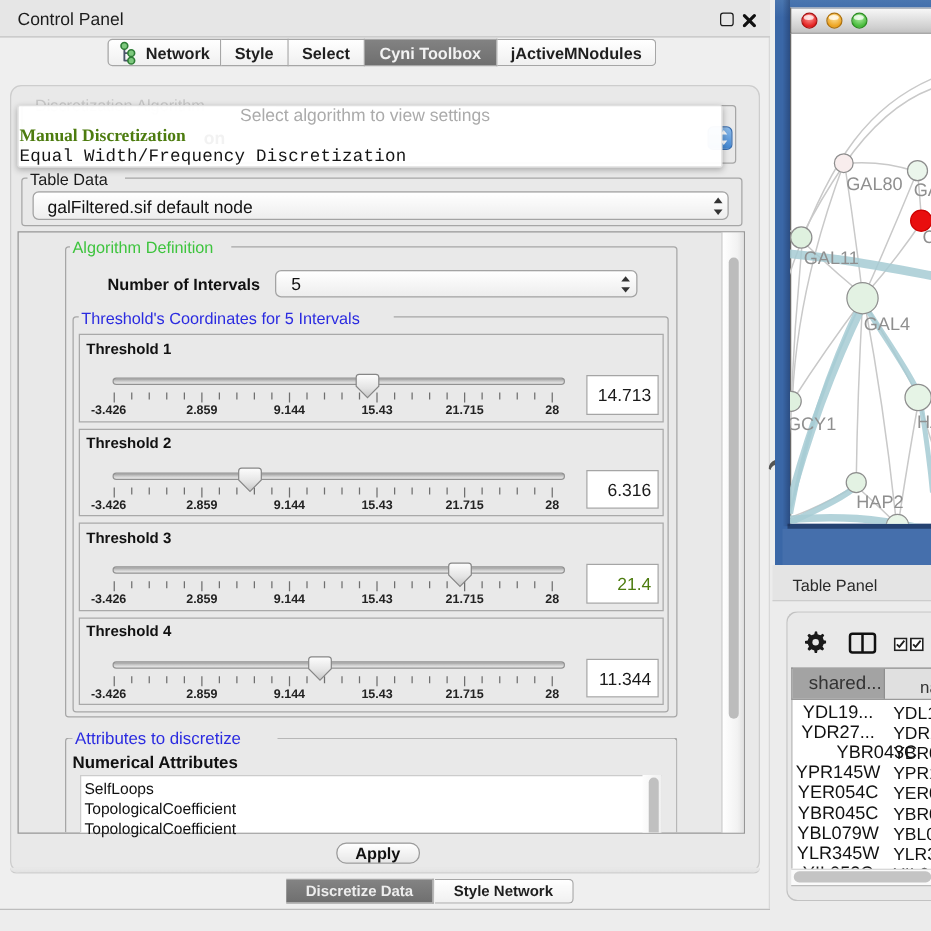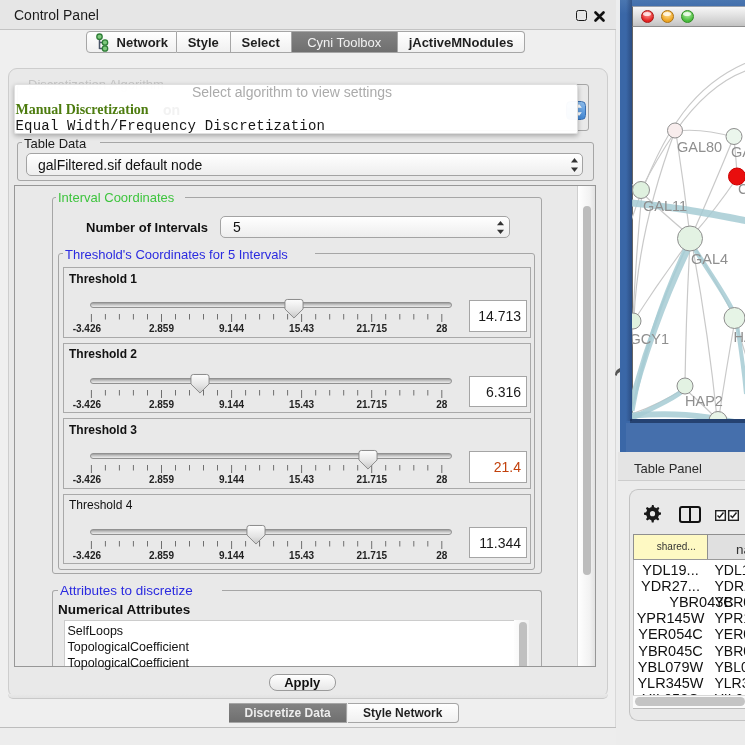--- a/index.html
+++ b/index.html
@@ -19,21 +19,21 @@
 <div style="left:0px;top:0px;width:616px;height:727px;background:#efefef;border-right:1px solid #d8d8d8;box-sizing:border-box;"></div>
 <div style="left:0px;top:0px;width:616px;height:29px;background:#e6e6e6;border-bottom:1px solid #c3c3c3;"></div>
 <div style="left:14px;top:6.5px;width:200px;height:17px;font-size:14px;color:#1c1c1c;">Control Panel</div>
 <div style="left:576px;top:10px;width:9px;height:9px;border:1.6px solid #1a1a1a;border-radius:2.5px;"></div>
 <svg width="11" height="11" viewBox="0 0 11 11" style="position:absolute;left:594px;top:10.5px;">
     <path d="M1.5 1.5 L9.5 9.5 M9.5 1.5 L1.5 9.5" stroke="#111" stroke-width="2.6" stroke-linecap="round"></path>
   </svg>
 <div style="left:86px;top:31px;width:90.5px;height:22px;box-sizing:border-box;border:1px solid #a6a6a6;border-left-width:1px;background:linear-gradient(180deg,#ffffff,#f0f0f0);color:#1f1f1f;border-radius:4px 0 0 4px;font-size:13px;font-weight:bold;text-align:center;line-height:21px;padding-left:22px;">Network</div>
 <div style="left:176.5px;top:31px;width:54.5px;height:22px;box-sizing:border-box;border:1px solid #a6a6a6;border-left-width:0px;background:linear-gradient(180deg,#ffffff,#f0f0f0);color:#1f1f1f;font-size:13px;font-weight:bold;text-align:center;line-height:21px;">Style</div>
 <div style="left:231px;top:31px;width:60.5px;height:22px;box-sizing:border-box;border:1px solid #a6a6a6;border-left-width:0px;background:linear-gradient(180deg,#ffffff,#f0f0f0);color:#1f1f1f;font-size:13px;font-weight:bold;text-align:center;line-height:21px;">Select</div>
-<div style="left:291.5px;top:31px;width:106.5px;height:22px;box-sizing:border-box;border:1px solid #a6a6a6;border-left-width:0px;background:linear-gradient(180deg,#828282,#6f6f6f);color:#f2f2f2;font-size:13px;font-weight:normal;text-align:center;line-height:21px;">Cyni Toolbox</div>
+<div style="left:291.5px;top:31px;width:106.5px;height:22px;box-sizing:border-box;border:1px solid #a6a6a6;border-left-width:0px;background:linear-gradient(180deg,#828282,#6f6f6f);color:#f2f2f2;font-size:13px;font-weight:bold;text-align:center;line-height:21px;">Cyni Toolbox</div>
 <div style="left:398px;top:31px;width:127px;height:22px;box-sizing:border-box;border:1px solid #a6a6a6;border-left-width:0px;background:linear-gradient(180deg,#ffffff,#f0f0f0);color:#1f1f1f;border-radius:0 4px 4px 0;font-size:13px;font-weight:bold;text-align:center;line-height:21px;">jActiveMNodules</div>
 <svg width="15" height="21" viewBox="0 0 15 21" style="position:absolute;left:94px;top:32px;">
 <path d="M5.5 5 V17 M5.5 10.5 H10 M5.5 16.5 H10" stroke="#4a5568" stroke-width="1.5" fill="none"></path>
 <circle cx="5.5" cy="4.7" r="2.7" fill="#7ec97e" stroke="#2e7d36" stroke-width="1.3"></circle>
 <circle cx="11" cy="10.5" r="2.7" fill="#7ec97e" stroke="#2e7d36" stroke-width="1.3"></circle>
 <circle cx="11" cy="16.5" r="2.7" fill="#7ec97e" stroke="#2e7d36" stroke-width="1.3"></circle>
 </svg>
 <div style="left:8px;top:68px;width:600px;height:630px;box-sizing:border-box;background:#e9e9e9;border:1px solid #cdcdcd;border-radius:9px;"></div>
 <div style="left:17px;top:84px;width:572px;height:47px;box-sizing:border-box;border:1px solid #a6a6a6;border-radius:3px;"></div>
 <div style="left:25px;top:77px;width:190px;height:14px;font-size:13px;color:#c6c6c6;background:#e9e9e9;padding:0 3px;">Discretization Algorithm</div>
@@ -47,21 +47,21 @@
 <div style="left:25.5px;top:153px;width:557.5px;height:23px;box-sizing:border-box;background:linear-gradient(180deg,#ffffff,#eeeeee);border:1px solid #a3a3a3;border-radius:5px;"></div>
 <div style="left:38px;top:157px;width:300px;height:17px;font-size:14px;color:#111;">galFiltered.sif default node</div>
 <svg width="9" height="16" viewBox="0 0 9 16" style="position:absolute;left:570px;top:157px;">
     <path d="M4.5 1 L8 5.5 L1 5.5 Z" fill="#333"></path>
     <path d="M4.5 15 L8 10.5 L1 10.5 Z" fill="#333"></path>
   </svg>
 <div style="left:14px;top:185px;width:582px;height:481.5px;box-sizing:border-box;background:#e9e9e9;border:1px solid #979797;"></div>
 <div style="left:577px;top:186px;width:17.5px;height:479.5px;background:linear-gradient(90deg,#ffffff,#f2f2f2 70%,#e2e2e2);border-left:1px solid #cfcfcf;box-sizing:border-box;"></div>
 <div style="left:582.5px;top:206px;width:8.5px;height:369px;background:#bcbcbc;border-radius:4.5px;"></div>
 <div style="left:52px;top:196.5px;width:490px;height:377.5px;box-sizing:border-box;border:1px solid #a6a6a6;border-radius:3px;"></div>
-<div style="left:56px;top:190px;width:125px;height:14px;font-size:13px;color:#3ec43e;background:#e9e9e9;padding:0 2px;">Interval Coordinates</div>
+<div style="left:56px;top:190px;width:125px;height:14px;font-size:13px;color:#3ec43e;background:#e9e9e9;padding:0 2px;">Algorithm Definition</div>
 <div style="left:86px;top:220px;width:140px;height:14px;font-size:13px;font-weight:bold;color:#111;">Number of Intervals</div>
 <div style="left:220px;top:216px;width:290px;height:22px;box-sizing:border-box;background:linear-gradient(180deg,#ffffff,#ededed);border:1px solid #a3a3a3;border-radius:5px;"></div>
 <div style="left:233px;top:219px;width:40px;height:16px;font-size:14px;color:#111;">5</div>
 <svg width="9" height="15" viewBox="0 0 9 15" style="position:absolute;left:496px;top:220px;">
     <path d="M4.5 1 L8 5.2 L1 5.2 Z" fill="#333"></path>
     <path d="M4.5 14 L8 9.8 L1 9.8 Z" fill="#333"></path>
   </svg>
 <div style="left:58px;top:253px;width:477px;height:317px;box-sizing:border-box;border:1px solid #a6a6a6;border-radius:3px;"></div>
 <div style="left:63px;top:246.5px;width:248px;height:14px;font-size:13px;color:#2b2be0;background:#e9e9e9;padding:0 2px;">Threshold's Coordinates for 5 Intervals</div>
 <div style="left:63px;top:267px;width:468px;height:70.5px;box-sizing:border-box;border:1px solid #a9a9a9;background:#e9e9e9;"></div>
@@ -179,23 +179,23 @@
   </svg>
 <div style="left:56.900000000000006px;top:474px;width:60px;height:11px;font-size:10px;font-weight:bold;color:#222;text-align:center;">-3.426</div>
 <div style="left:131.48px;top:474px;width:60px;height:11px;font-size:10px;font-weight:bold;color:#222;text-align:center;">2.859</div>
 <div style="left:201.55999999999997px;top:474px;width:60px;height:11px;font-size:10px;font-weight:bold;color:#222;text-align:center;">9.144</div>
 <div style="left:271.64px;top:474px;width:60px;height:11px;font-size:10px;font-weight:bold;color:#222;text-align:center;">15.43</div>
 <div style="left:341.7199999999999px;top:474px;width:60px;height:11px;font-size:10px;font-weight:bold;color:#222;text-align:center;">21.715</div>
 <div style="left:411.79999999999995px;top:474px;width:60px;height:11px;font-size:10px;font-weight:bold;color:#222;text-align:center;">28</div>
 <svg width="20" height="22" viewBox="0 0 21 22" style="position:absolute;left:358.0px;top:448.5px;">
 <path d="M3.5 1 h14 q2.5 0 2.5 2.5 v7.5 l-9.5 9.5 l-9.5 -9.5 v-7.5 q0 -2.5 2.5 -2.5 z" fill="url(#thg)" stroke="#868686" stroke-width="1"></path>
   </svg>
-<div style="left:468.5px;top:451px;width:58.5px;height:31.5px;box-sizing:border-box;background:#fff;border:1px solid #a5a5a5;font-size:14px;color:#c2410c;text-align:right;line-height:30px;padding-right:5px;">21.4</div>
+<div style="left:468.5px;top:451px;width:58.5px;height:31.5px;box-sizing:border-box;background:#fff;border:1px solid #a5a5a5;font-size:14px;color:#4d7c0f;text-align:right;line-height:30px;padding-right:5px;">21.4</div>
 <div style="left:63px;top:493.5px;width:468px;height:70.5px;box-sizing:border-box;border:1px solid #a9a9a9;background:#e9e9e9;"></div>
-<div style="left:69px;top:498.0px;width:140px;height:14px;font-size:12px;font-weight:normal;color:#111;">Threshold 4</div>
+<div style="left:69px;top:498.0px;width:140px;height:14px;font-size:12px;font-weight:bold;color:#111;">Threshold 4</div>
 <div style="left:90px;top:528.5px;width:361.5px;height:6px;box-sizing:border-box;background:linear-gradient(180deg,#9d9d9d,#c8c8c8 45%,#ececec);border:1px solid #919191;border-radius:3px;"></div>
 <svg width="468" height="70" viewBox="0 0 468 70" style="position:absolute;left:63px;top:493.5px;">
     <line x1="28.4" y1="47" x2="28.4" y2="55" stroke="#6f6f6f" stroke-width="1"></line>
     <line x1="42.4" y1="47" x2="42.4" y2="52.5" stroke="#6f6f6f" stroke-width="1"></line>
     <line x1="56.4" y1="47" x2="56.4" y2="52.5" stroke="#6f6f6f" stroke-width="1"></line>
     <line x1="70.4" y1="47" x2="70.4" y2="52.5" stroke="#6f6f6f" stroke-width="1"></line>
     <line x1="84.5" y1="47" x2="84.5" y2="52.5" stroke="#6f6f6f" stroke-width="1"></line>
     <line x1="98.5" y1="47" x2="98.5" y2="55" stroke="#6f6f6f" stroke-width="1"></line>
     <line x1="112.5" y1="47" x2="112.5" y2="52.5" stroke="#6f6f6f" stroke-width="1"></line>
     <line x1="126.5" y1="47" x2="126.5" y2="52.5" stroke="#6f6f6f" stroke-width="1"></line>
@@ -323,21 +323,21 @@
 <div style="left:688.5px;top:507px;width:2.4px;height:14.5px;background:#111;"></div>
 <svg width="11" height="11" viewBox="0 0 11 11" style="position:absolute;left:715px;top:509.5px;">
 <rect x="0.7" y="0.7" width="9.6" height="9.6" fill="#fff" stroke="#222" stroke-width="1.4"></rect>
 <path d="M2.5 5.5 L4.5 7.5 L8.5 2.5" fill="none" stroke="#222" stroke-width="1.5"></path>
   </svg>
 <svg width="11" height="11" viewBox="0 0 11 11" style="position:absolute;left:728px;top:509.5px;">
 <rect x="0.7" y="0.7" width="9.6" height="9.6" fill="#fff" stroke="#222" stroke-width="1.4"></rect>
 <path d="M2.5 5.5 L4.5 7.5 L8.5 2.5" fill="none" stroke="#222" stroke-width="1.5"></path>
   </svg>
 <div style="left:632.5px;top:533.5px;width:112.5px;height:26px;box-sizing:border-box;background:#e0e0e0;border-top:1px solid #8f8f8f;border-bottom:1px solid #9a9a9a;border-left:1px solid #8f8f8f;"></div>
-<div style="left:633.5px;top:534.5px;width:74.5px;height:24px;box-sizing:border-box;background:#fef9c3;border-right:1px solid #8f8f8f;font-size:10px;color:#333;text-align:center;line-height:24px;padding-left:12px;box-sizing:border-box;">shared...</div>
+<div style="left:633.5px;top:534.5px;width:74.5px;height:24px;box-sizing:border-box;background:#a3a3a3;border-right:1px solid #8f8f8f;font-size:15px;color:#333;text-align:center;line-height:24px;padding-left:12px;box-sizing:border-box;">shared...</div>
 <div style="left:736px;top:541.5px;width:20px;height:14px;font-size:13.5px;color:#333;">na</div>
 <div style="left:632.5px;top:559.5px;width:112.5px;height:135px;box-sizing:border-box;background:#fff;border-left:1px solid #b5b5b5;overflow:hidden;"></div>
 <div style="left:632.5px;top:559.5px;width:112.5px;height:135px;overflow:hidden;"></div>
 <div style="left:633.5px;top:561.5px;width:74px;height:15px;font-size:14.5px;color:#111;text-align:center;">YDL19...</div>
 <div style="left:714.5px;top:561.5px;width:40px;height:15px;font-size:14px;color:#111;">YDL1</div>
 <div style="left:633.5px;top:577.7px;width:74px;height:15px;font-size:14.5px;color:#111;text-align:center;">YDR27...</div>
 <div style="left:714.5px;top:577.7px;width:40px;height:15px;font-size:14px;color:#111;">YDR2</div>
 <div style="left:633.5px;top:593.9px;width:74px;height:15px;font-size:14.5px;color:#111;text-align:center;margin-left:31px;">YBR043C</div>
 <div style="left:714.5px;top:593.9px;width:40px;height:15px;font-size:14px;color:#111;">YBR0</div>
 <div style="left:633.5px;top:610.1px;width:74px;height:15px;font-size:14.5px;color:#111;text-align:center;">YPR145W</div>

